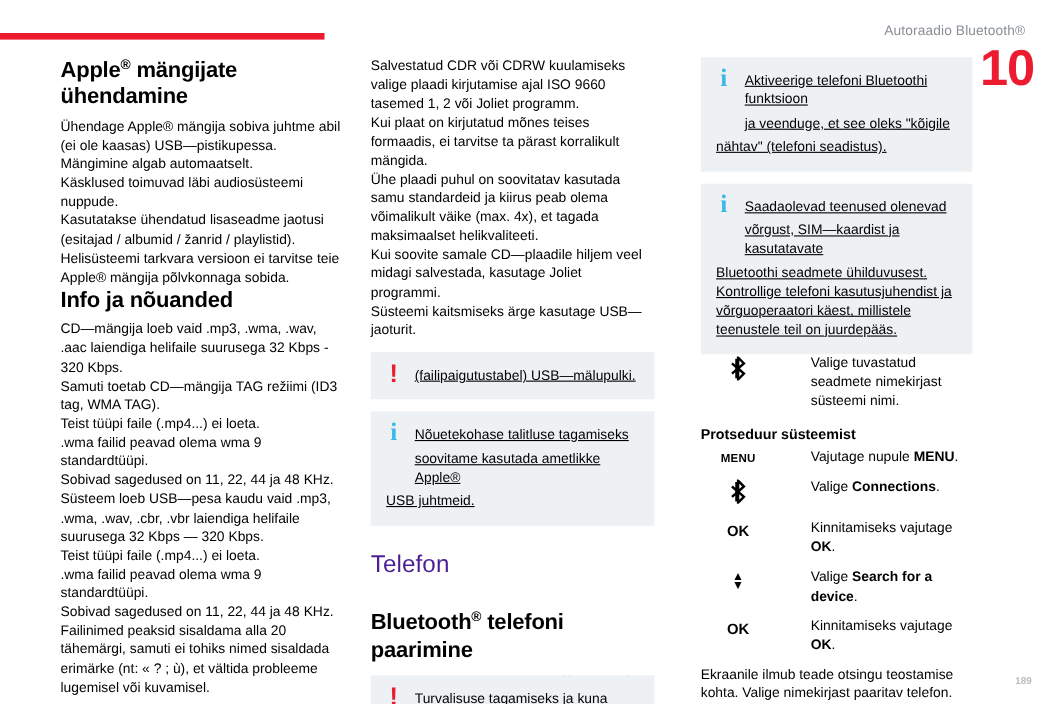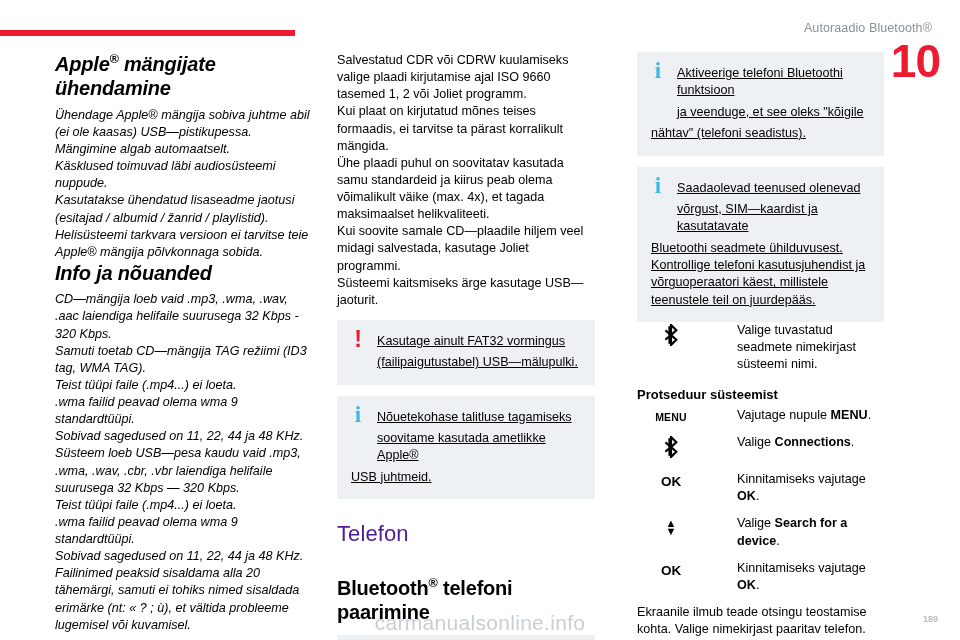--- a/index.html
+++ b/index.html
@@ -64,21 +64,21 @@
     font-weight: bold;
     margin-left: 19px;
   }
 
   
   .col {
     position: absolute;
     top: 52px;
     width: 258px;
   }
-  .col-1 { left: 55px; font-style: italic; }
+  .col-1 { left: 55px; }
   .col-2 { left: 337px; }
   .col-3 { left: 637px; width: 247px; }
 
   
   h1.head-black {
     font-size: 20px;
     font-weight: bold;
     line-height: 1.22;
     margin: 0 0 6px 0;
     letter-spacing: -.2px;
@@ -220,21 +220,20 @@
 <div class="col col-2">
 
   <p class="body" style="white-space:pre-line">Salvestatud CDR või CDRW kuulamiseks valige plaadi kirjutamise ajal ISO 9660 tasemed 1, 2 või Joliet programm.
 Kui plaat on kirjutatud mõnes teises formaadis, ei tarvitse ta pärast korralikult mängida.
 Ühe plaadi puhul on soovitatav kasutada samu standardeid ja kiirus peab olema võimalikult väike (max. 4x), et tagada maksimaalset helikvaliteeti.
 Kui soovite samale CD—plaadile hiljem veel midagi salvestada, kasutage Joliet programmi.
 Süsteemi kaitsmiseks ärge kasutage USB—jaoturit.</p>
 
   <div class="callout">
     <div class="glyph glyph-warn">!</div>
-    <p class="first-line">Kasutage ainult FAT32 vormingus</p>
     <p class="wrap" style="padding-left:26px">(failipaigutustabel) USB—mälupulki.</p>
   </div>
 
   <div class="callout">
     <div class="glyph glyph-info">i</div>
     <p class="first-line">Nõuetekohase talitluse tagamiseks</p>
     <p style="padding-left:26px">soovitame kasutada ametlikke Apple®</p>
     <p class="wrap">USB juhtmeid.</p>
   </div>
 

